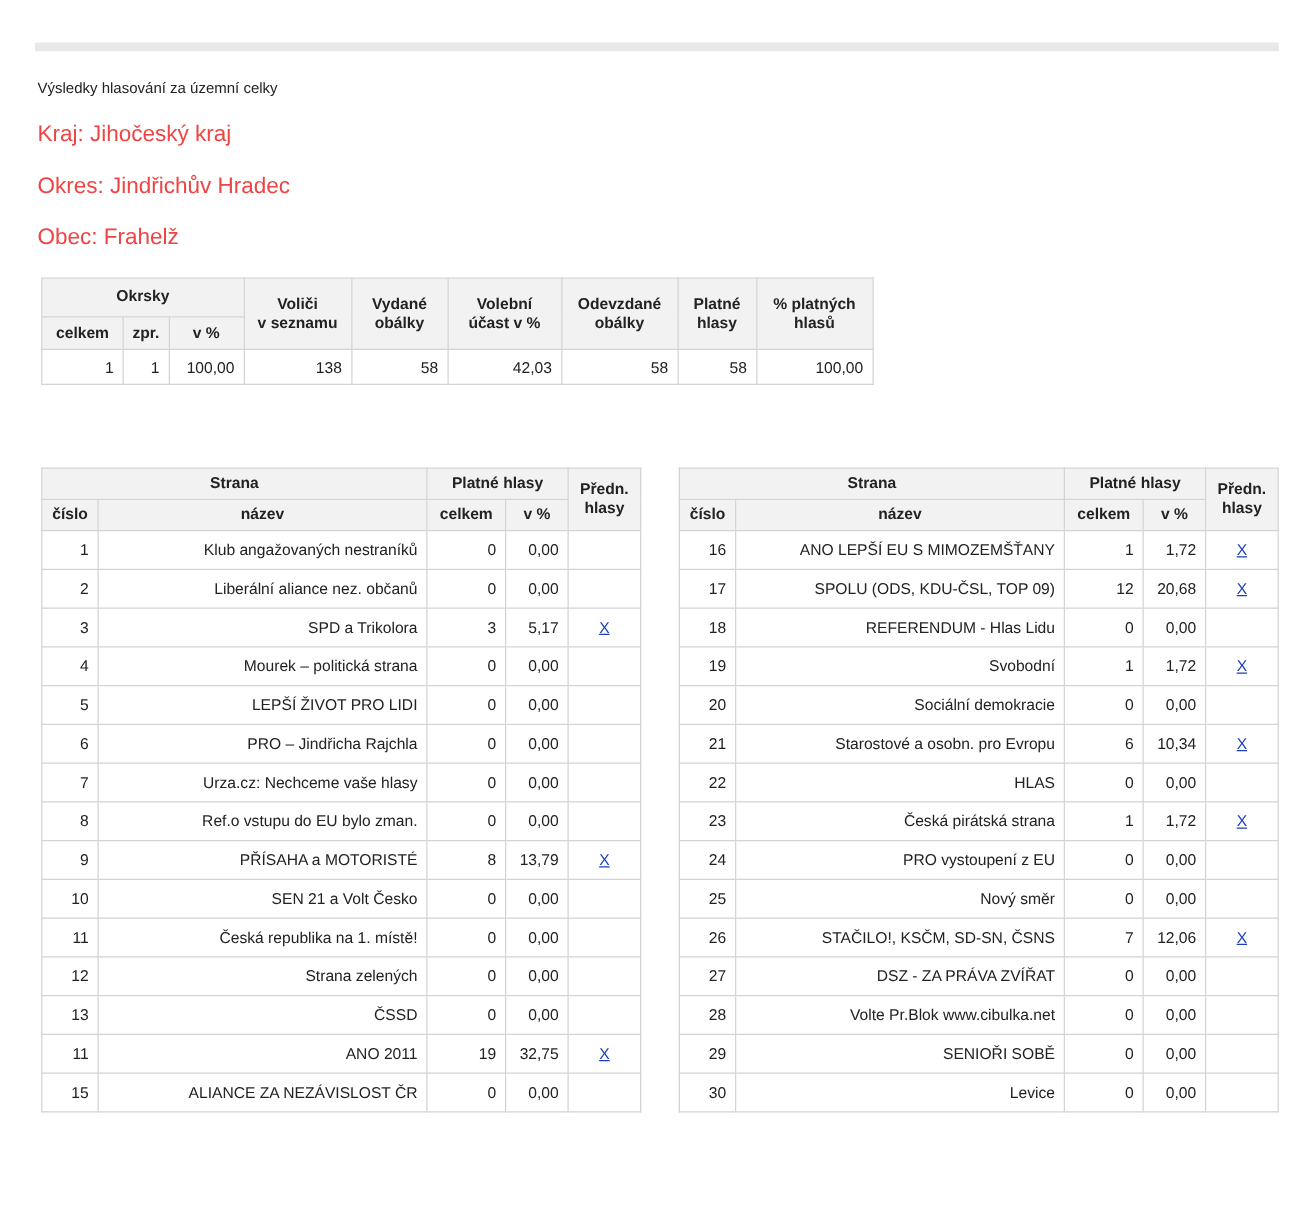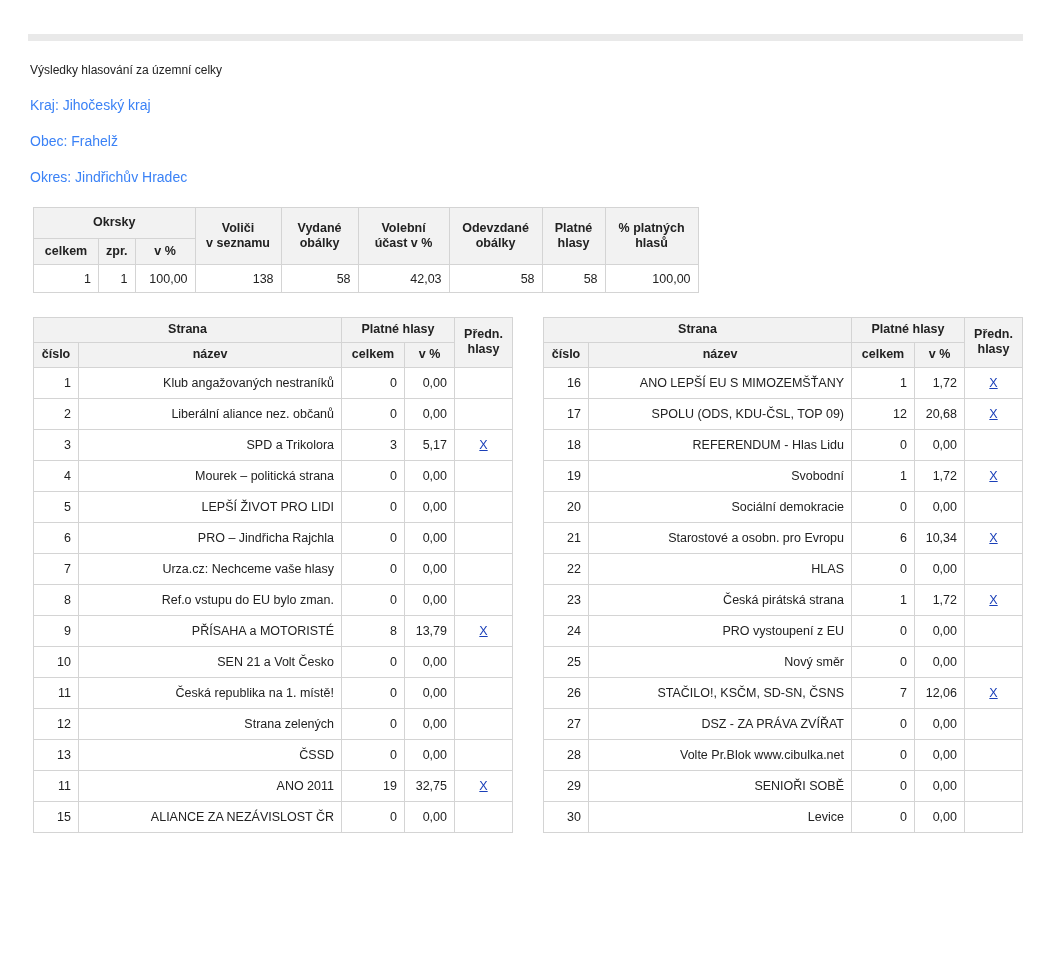--- a/index.html
+++ b/index.html
@@ -29,23 +29,23 @@
     background: #e9e9e9;
     margin: 16px 0 0 0;
   }
   h2.subtitle {
     font-size: 12px;
     font-weight: normal;
     color: #222;
     margin: 22px 0 0 2px;
   }
   .meta {
-    font-size: 14px;
+    font-size: 18px;
     margin: 20px 0 0 2px;
-    color: #3b82f6;
+    color: #ef4444;
   }
   
   table {
     border-collapse: collapse;
     border-radius: 25px;
   }
   .tbl {
     border: 1px solid #c8c8c8;
     background: #fff;
   }
@@ -75,21 +75,21 @@
   #summary-table .c-odevz { width: 93px; }
   #summary-table .c-platne { width: 63px; }
   #summary-table .c-pctpl { width: 93px; }
 
   
   .party-row {
     display: flex;
     gap: 30px;
     margin: 24px 0 0 5px;
   }
-  .party-table { width: 532px; }
+  .party-table { width: 532px; margin-top: 42px; }
   .party-table th, .party-table td {
     border: 1px solid #d4d4d4;
     font-size: 12.5px;
     padding: 4px 7px;
   }
   .party-table thead th { background: #f2f2f2; font-weight: bold; text-align: center; }
   .party-table td { height: 31px; }
   .party-table td.cislo { text-align: right; width: 45px; }
   .party-table td.nazev { text-align: right; }
   .party-table td.celkem { text-align: right; width: 63px; }
@@ -108,22 +108,22 @@
 <body>
 
 <div class="page">
 
 
   <div class="rule"></div>
 
   <h2 class="subtitle">Výsledky hlasování za územní celky</h2>
 
   <div class="meta">Kraj: Jihočeský kraj</div>
+  <div class="meta">Okres: Jindřichův Hradec</div>
   <div class="meta">Obec: Frahelž</div>
-  <div class="meta">Okres: Jindřichův Hradec</div>
 
   <div id="summary-table-wrap">
     <table class="tbl" id="summary-table">
       <thead>
         <tr>
           <th class="okrsky-group" colspan="3">Okrsky</th>
           <th rowspan="2" class="c-volici">
             <span>Voliči</span><br>
             <span>v seznamu</span>
           </th>

